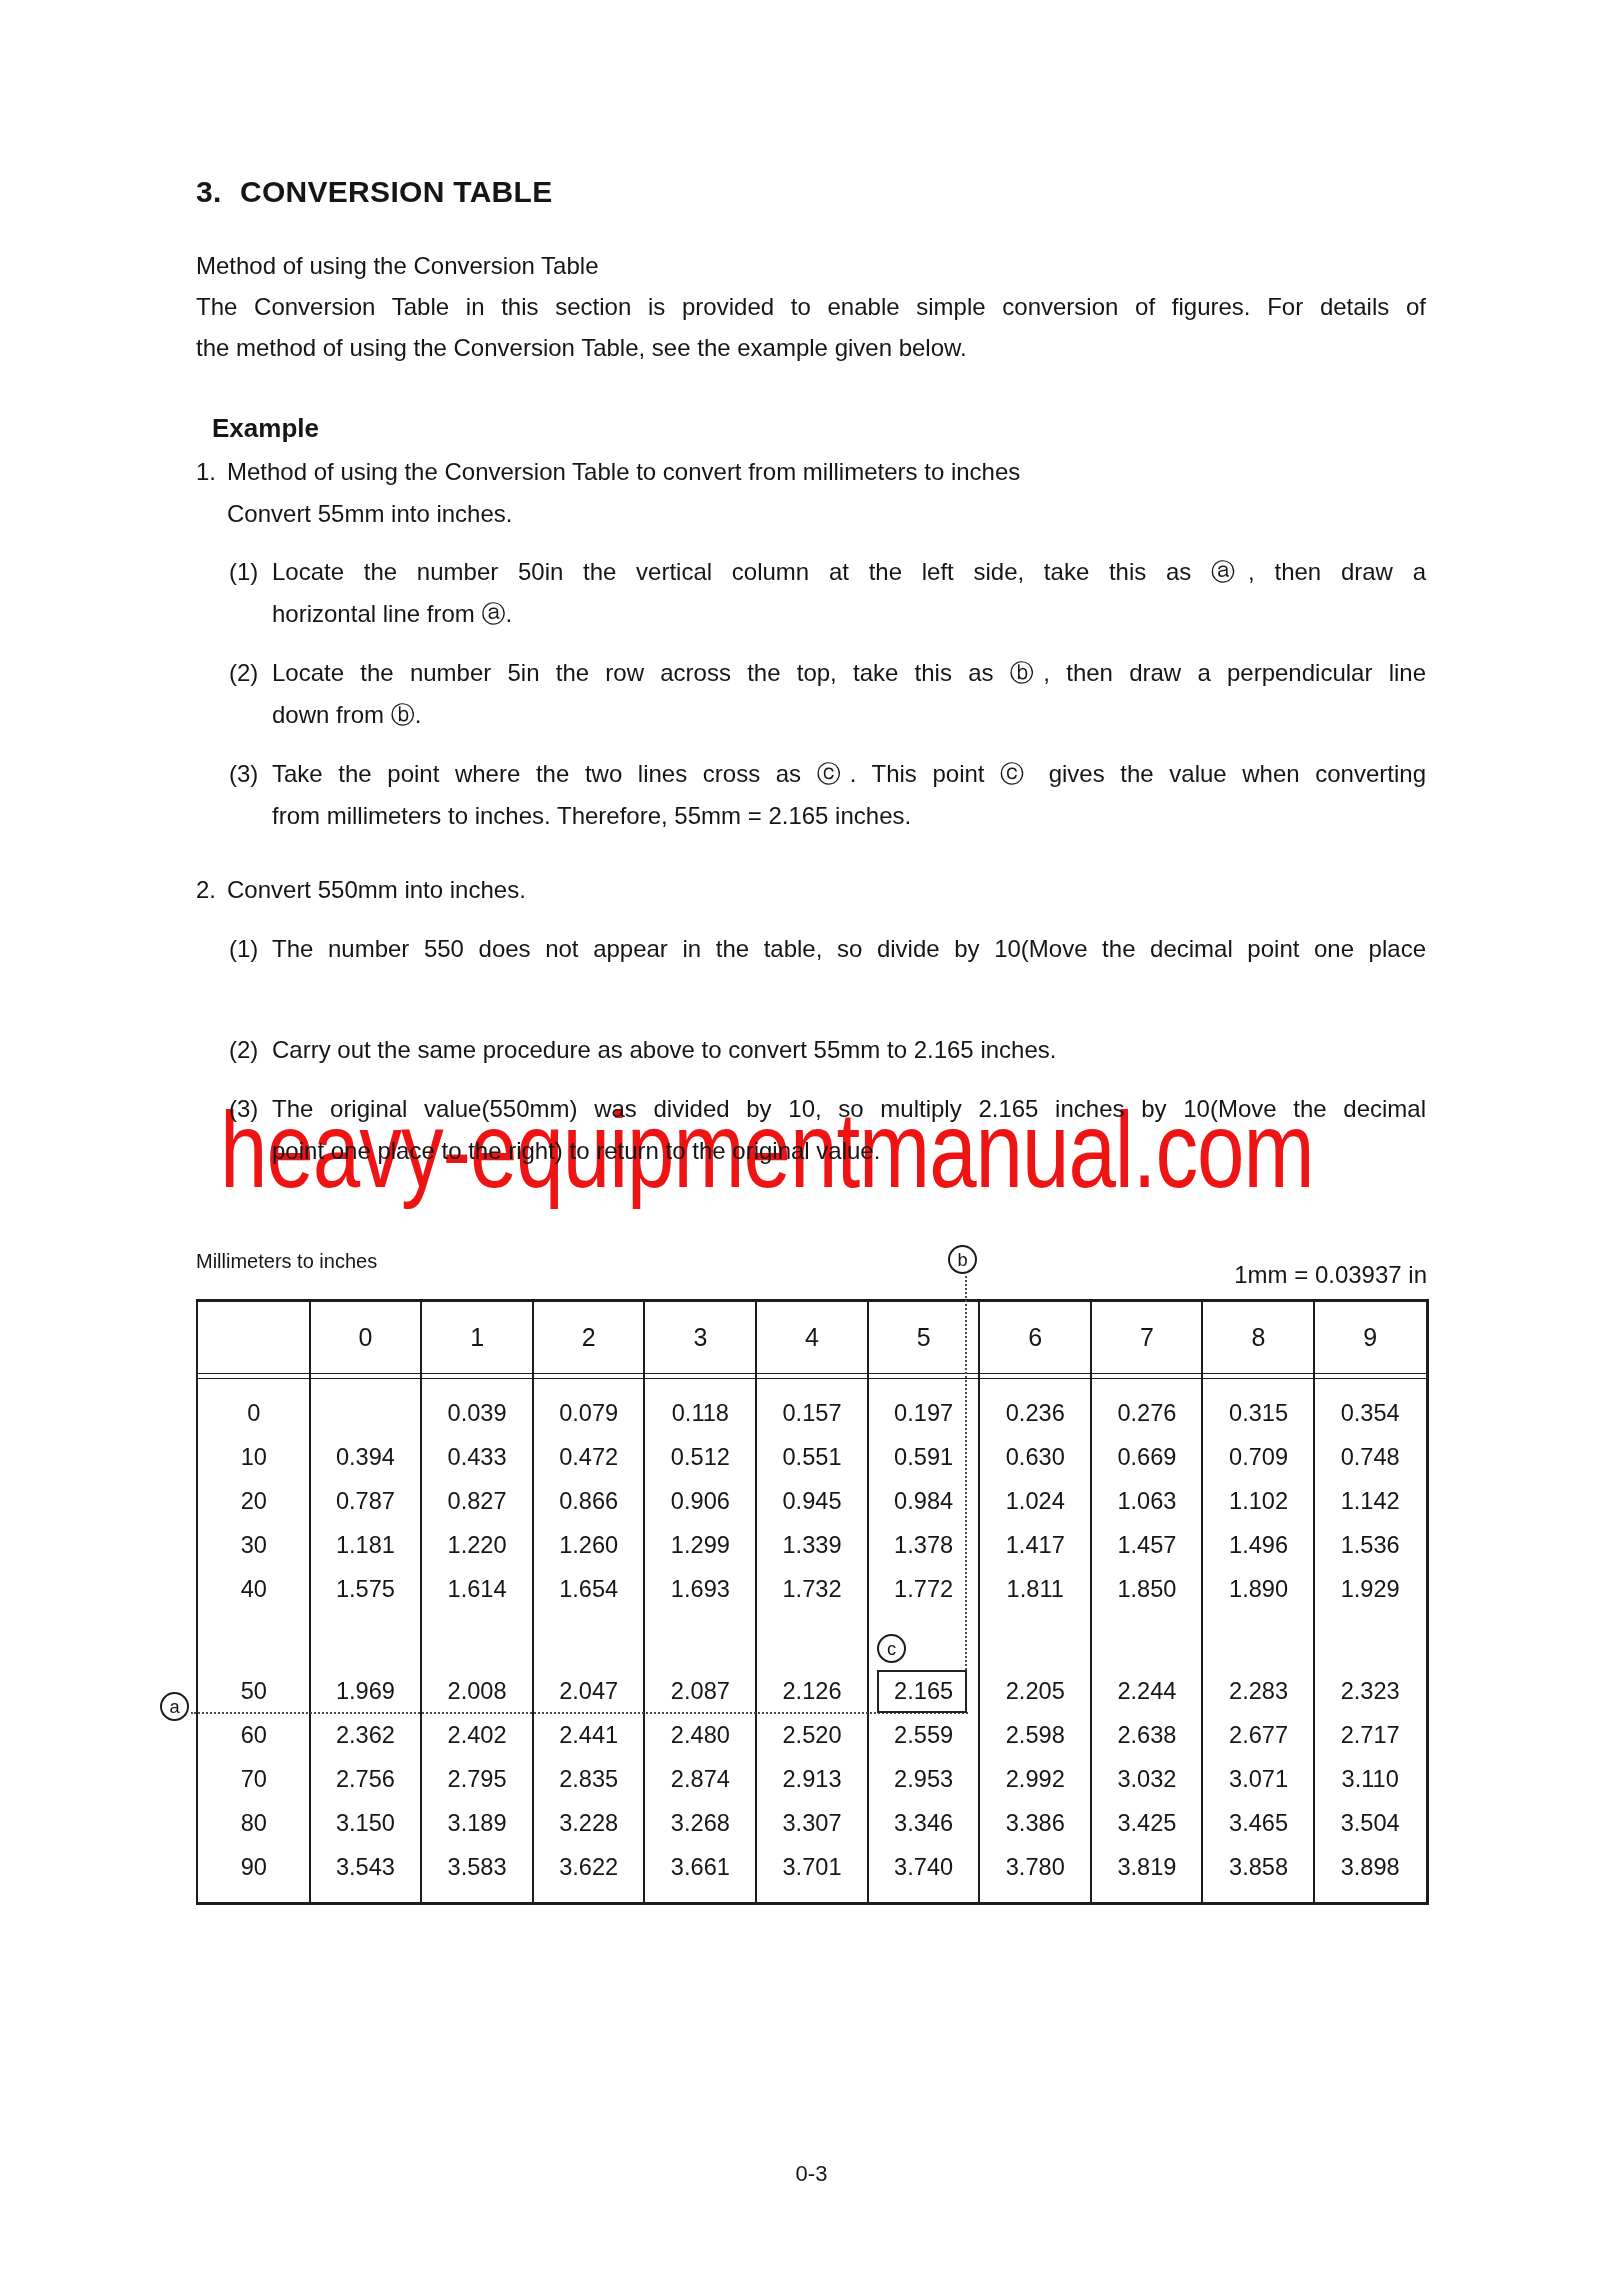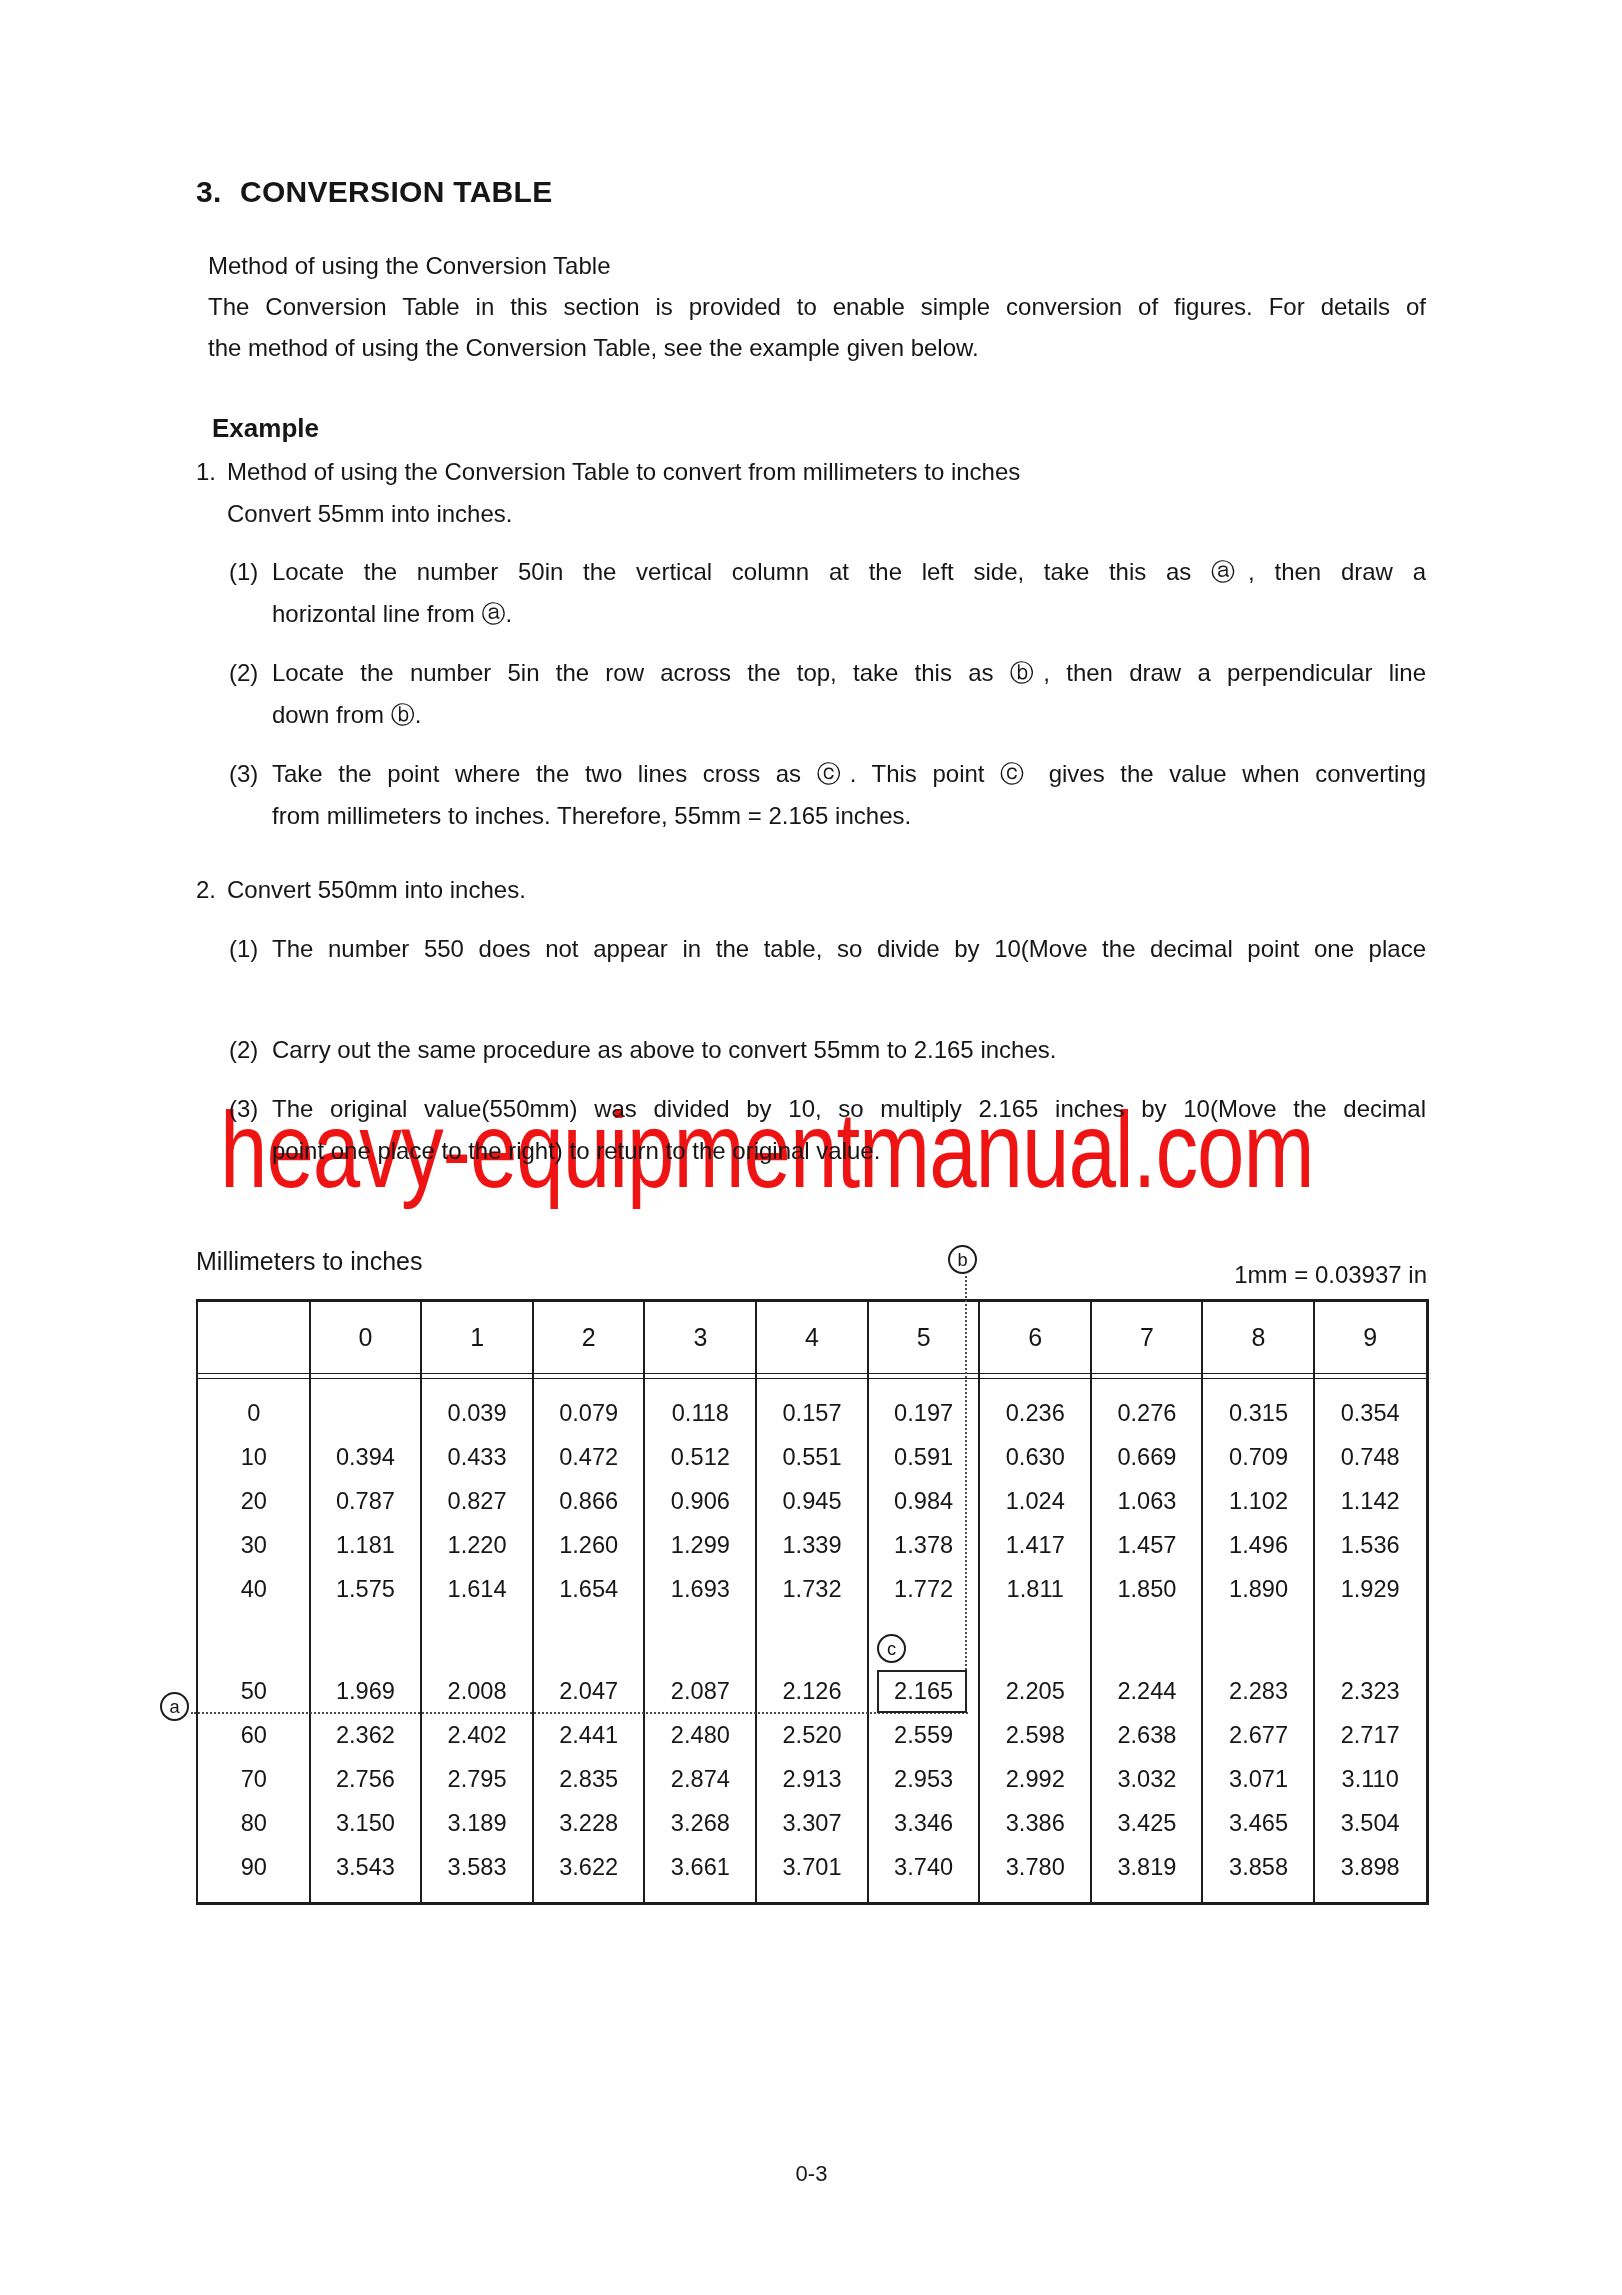--- a/index.html
+++ b/index.html
@@ -3,42 +3,42 @@
 <meta charset="utf-8">
 <style>
   html,body{margin:0;padding:0;background:#9a9a9a;}
   .page{
     position:relative;width:1623px;height:2295px;background:#ffffff;
     font-family:"Liberation Sans","DejaVu Sans",sans-serif;color:#161616;
     overflow:hidden;
   }
   .abs{position:absolute;}
   
-  .line{font-size:24px;line-height:42px;white-space:normal;margin-left:12px;}
+  .line{font-size:24px;line-height:42px;white-space:normal;}
   .j{text-align:justify;text-align-last:justify;}
   #title{left:196px;top:175px;font-size:30px;font-weight:bold;letter-spacing:0.3px;}
   #title .t-text{margin-left:18.3px;}
   #intro{left:196px;top:245px;width:1230px;}
   #intro .line{line-height:41px;}
   #exheading{left:212px;top:408px;font-size:26px;font-weight:bold;line-height:41px;}
   .li{position:absolute;left:196px;width:1230px;}
   .li .num{position:absolute;left:0;top:0;font-size:24px;line-height:42px;}
   .li .txt{margin-left:31px;}
   .step{position:absolute;left:229px;width:1197px;}
   .step .num{position:absolute;left:0;top:0;font-size:24px;line-height:42px;}
   .step .txt{margin-left:43px;}
   #item1{top:451px;} #s11{top:551px;} #s12{top:652px;} #s13{top:753px;}
   #item2{top:869px;} #s21{top:928px;} #s22{top:1029px;} #s23{top:1088px;}
   
   #watermark{
     left:220px;top:1088px;font-size:108px;line-height:1.15;font-weight:400;
     letter-spacing:-1.3px;white-space:nowrap;transform:scaleX(0.79);transform-origin:0 50%;
   }
   
-  #cap-left{left:196px;top:1241px;font-size:25px;line-height:41px;text-align:center;}
+  #cap-left{left:196px;top:1241px;font-size:20px;line-height:41px;text-align:center;}
   #cap-right{right:196px;top:1254px;font-size:24px;line-height:41px;}
   
   #tbl-wrap{
     left:196px;top:1299px;width:1233px;height:606px;box-sizing:border-box;
     border:2px solid #1d1d1d;border-top-width:3.9px;border-bottom-width:3.9px;border-right-width:3.3px;
   }
   #tbl-grid{display:grid;grid-template-columns:repeat(11,1fr);}
   #tbl-grid .c{text-align:center;font-size:23.6px;}
   #tbl-grid .th{height:71px;line-height:71px;font-size:25px;}
   #tbl-grid .val,#tbl-grid .lbl{height:44px;line-height:44px;}

